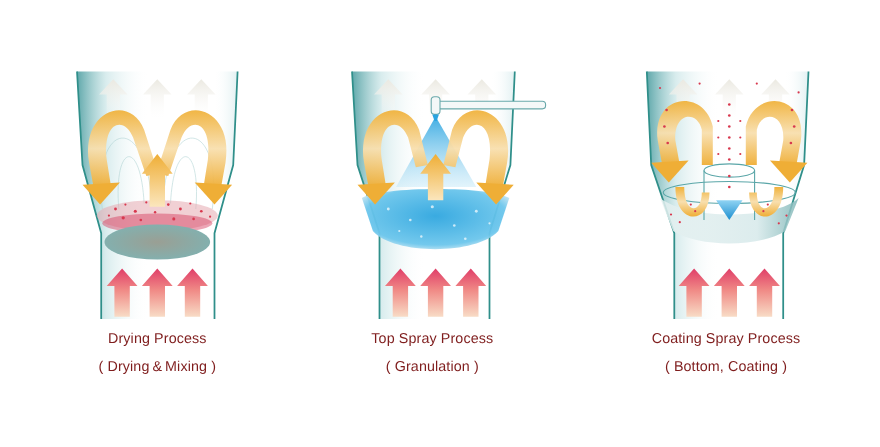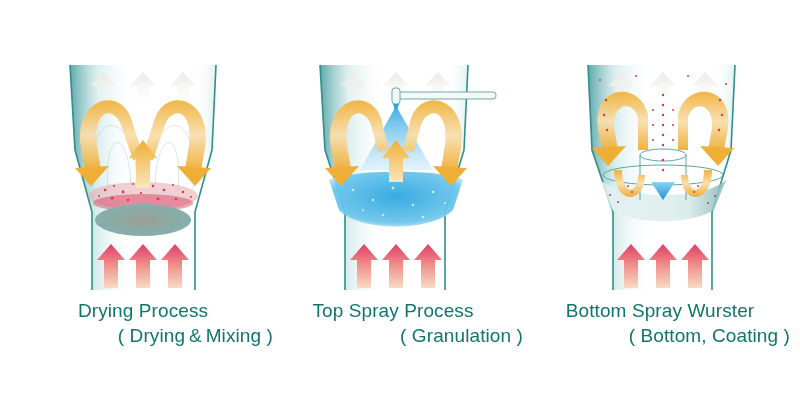--- a/index.html
+++ b/index.html
@@ -1,21 +1,21 @@
 <!DOCTYPE html>
 <html><head>
 <meta charset="utf-8">
 <style>
   html,body{margin:0;padding:0;background:#ffffff;}
   body{width:800px;height:406px;position:relative;overflow:hidden;font-family:"Liberation Sans","DejaVu Sans",sans-serif;}
   .panel{position:absolute;top:0;width:260px;height:406px;}
   .panel svg{position:absolute;left:0;top:0;}
-  .label{position:absolute;left:0;width:260px;text-align:center;color:#0f766e;font-size:19px;letter-spacing:0.1px;}
+  .label{position:absolute;left:0;width:260px;text-align:center;color:#7f1d1d;font-size:13px;letter-spacing:0.1px;}
   .l1{top:300px;}
-  .l2{top:325px;text-align:right;}
+  .l2{top:325px;}
 </style>
 </head>
 <body>
 
 <svg width="0" height="0" style="position:absolute">
   <defs>
     <linearGradient id="wallShade" x1="0" x2="1" y1="0" y2="0">
       <stop offset="0" stop-color="#4d9ea1" stop-opacity="0.9"></stop>
       <stop offset="0.18" stop-color="#bfe0e2" stop-opacity="0.6"></stop>
       <stop offset="0.45" stop-color="#ffffff" stop-opacity="0"></stop>
@@ -245,15 +245,15 @@
         <circle cx="158" cy="76" r="1"></circle>
         <circle cx="70" cy="80" r="1"></circle>
         <circle cx="196" cy="84" r="1"></circle>
     </g>
     <g fill="url(#inletArrow)">
       <path d="M101 244 L115 260 L108 260 L108 288 L94 288 L94 260 L87 260 Z"></path>
       <path d="M133 244 L147 260 L140 260 L140 288 L126 288 L126 260 L119 260 Z"></path>
       <path d="M165 244 L179 260 L172 260 L172 288 L158 288 L158 260 L151 260 Z"></path>
     </g>
   </svg>
-  <div class="label l1">Bottom Spray Wurster</div>
+  <div class="label l1">Coating Spray Process</div>
   <div class="label l2">( Bottom, Coating )</div>
 </div>
 
 </body></html>

